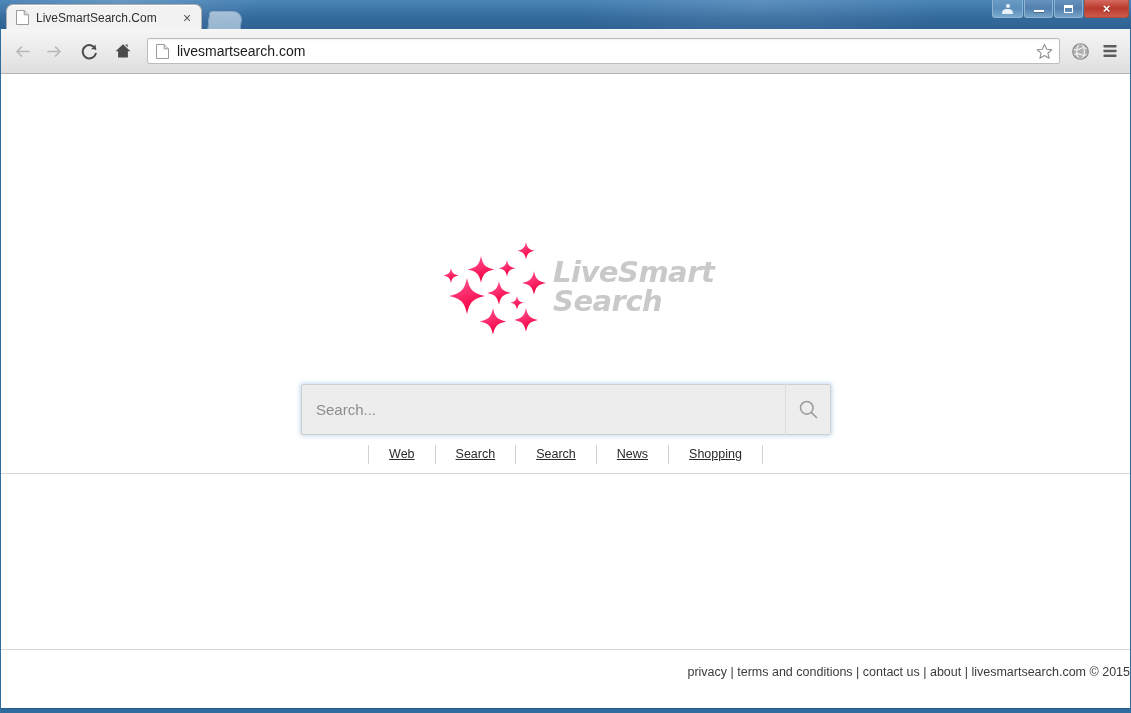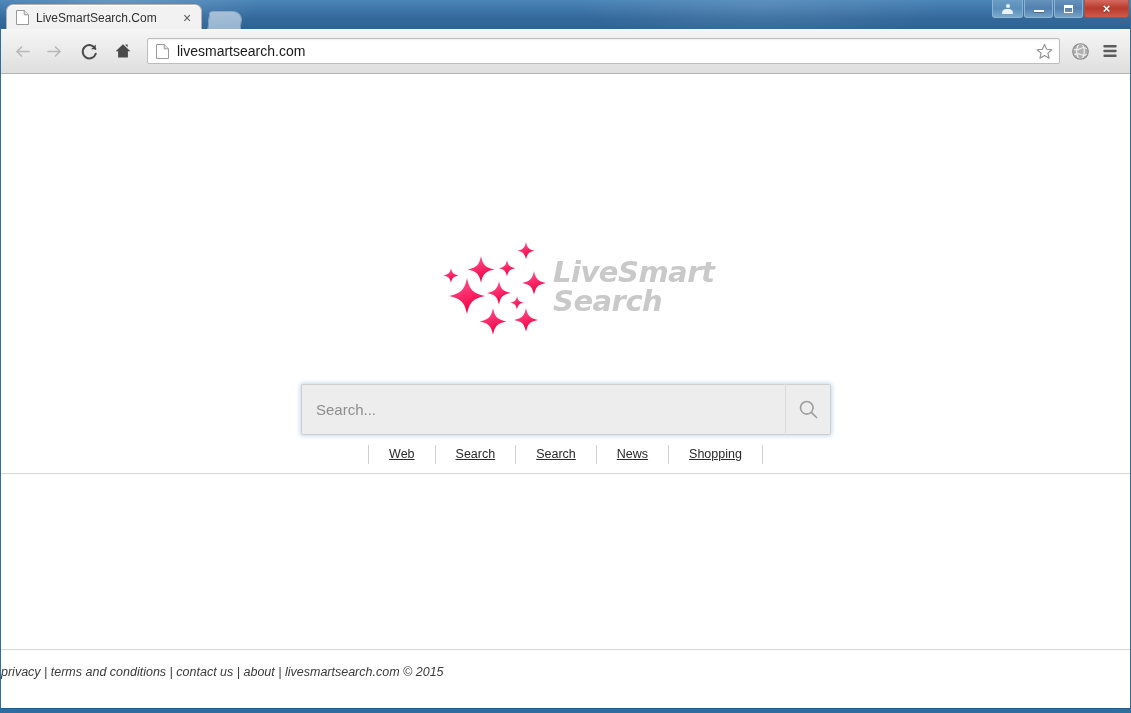--- a/index.html
+++ b/index.html
@@ -362,24 +362,23 @@
     background: #d6d6d6;
   }
   #hr-top { top: 399px; }
   #hr-bottom { top: 575px; }
 
   #footer {
     position: absolute;
     left: 0;
     top: 591px;
     width: 1129px;
-    text-align: left;
+    text-align: right;
     font-size: 12.5px;
     color: #3b3b3b;
-    font-style: italic;
   }
   #footer span { white-space: nowrap; }
 
   
   #viewport-border {
     position: absolute;
     left: 0; top: 28px;
     width: 1131px; height: 685px;
     border-left: 1px solid #2e6d9e;
     border-right: 1px solid #2e6d9e;

